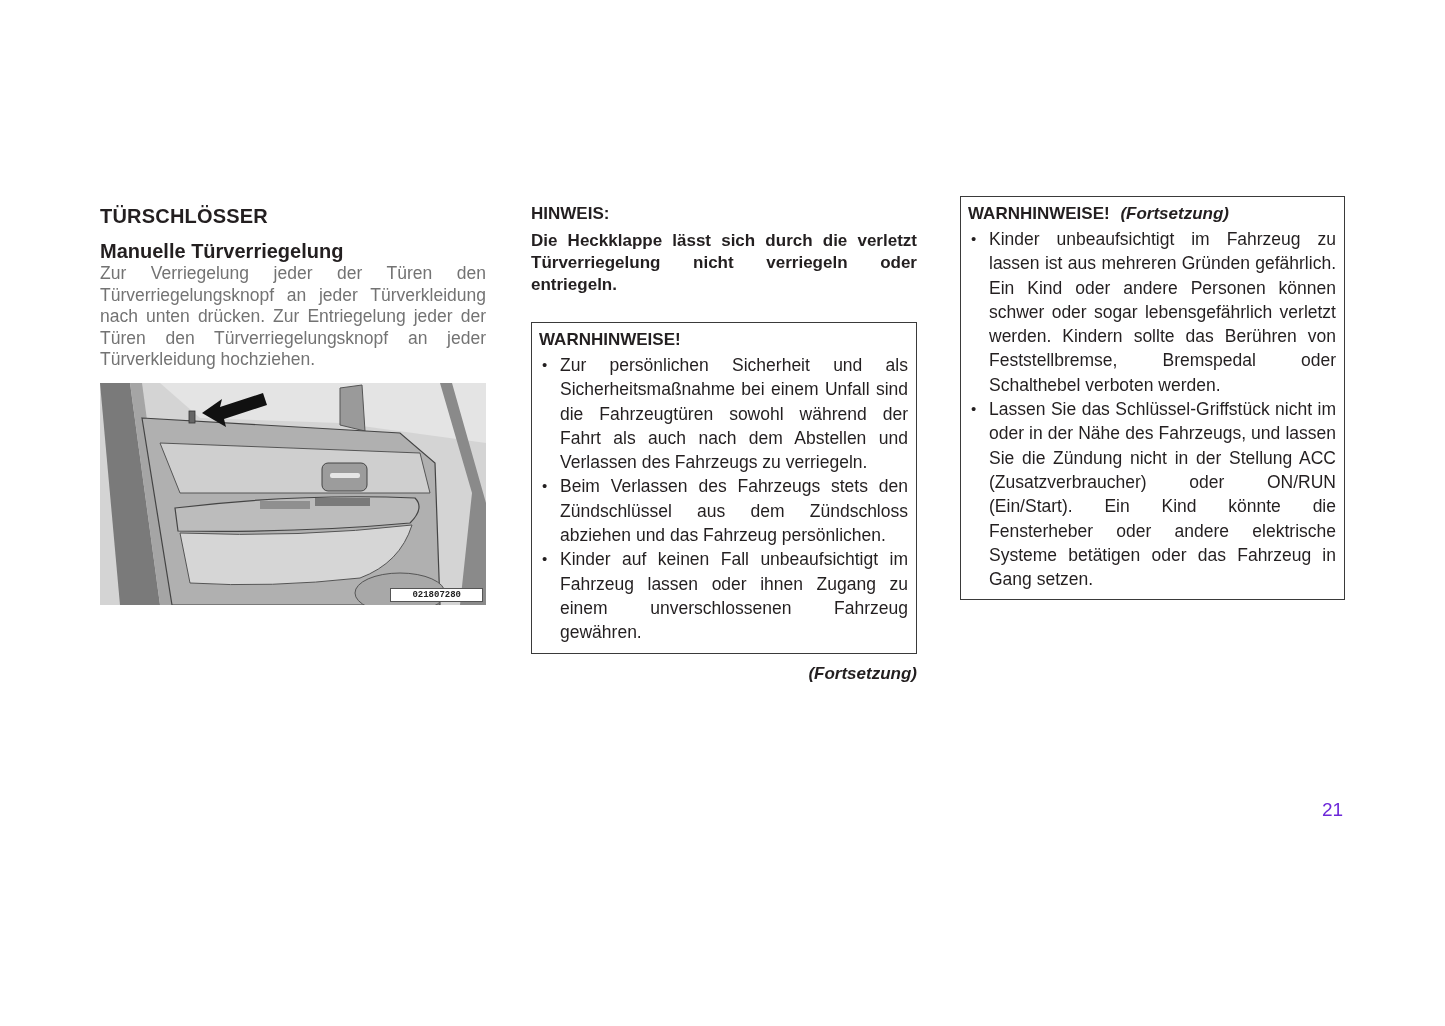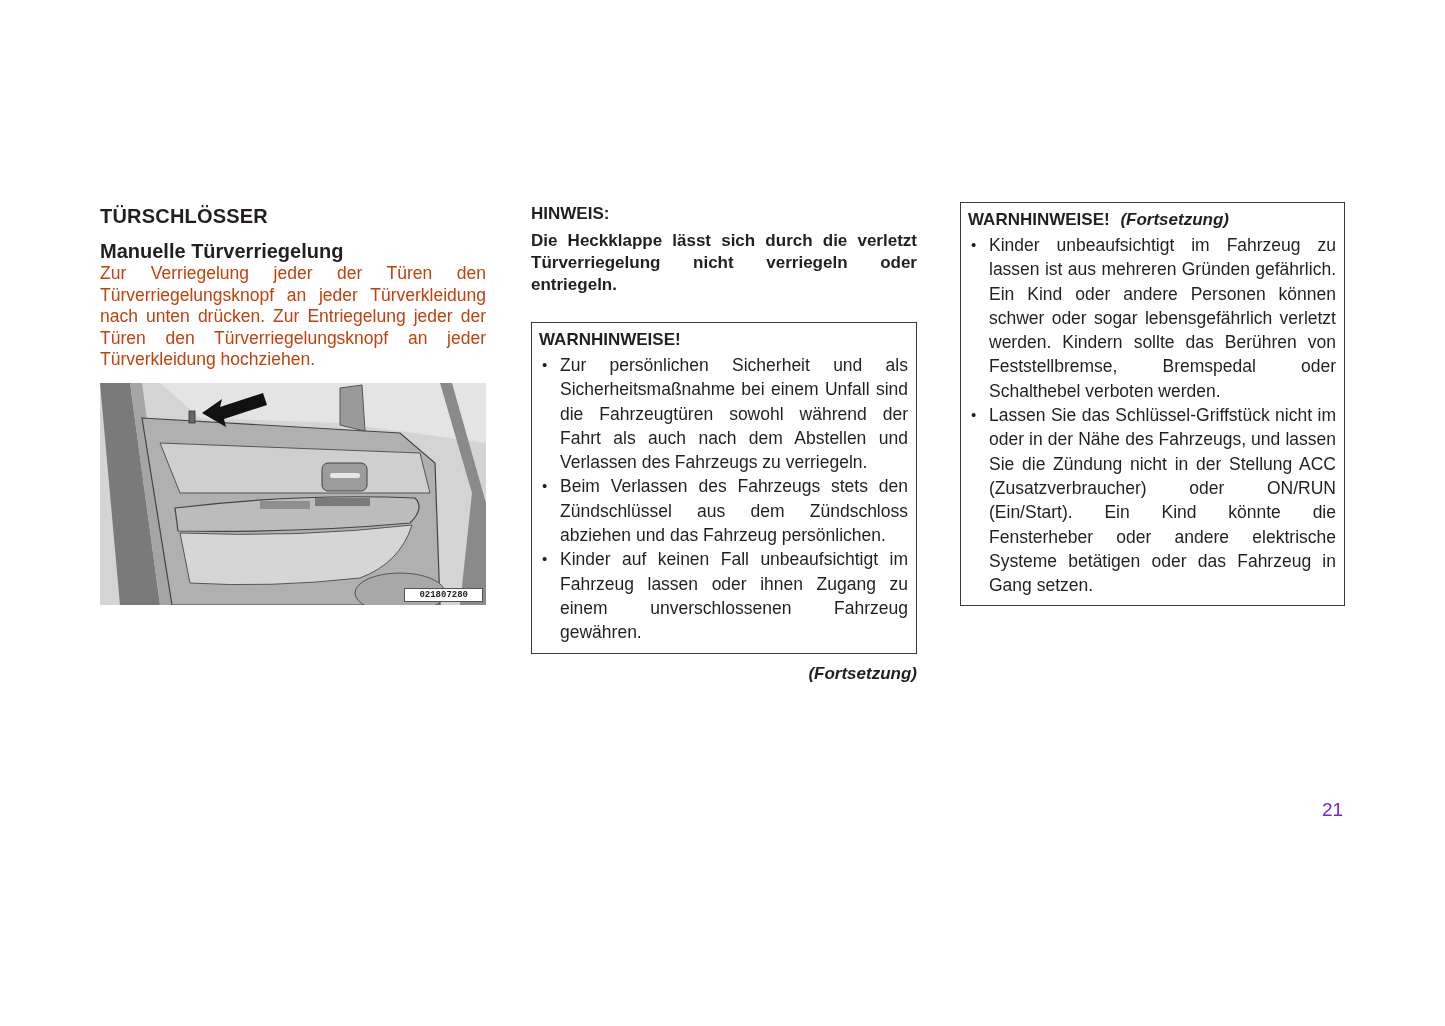--- a/index.html
+++ b/index.html
@@ -3,38 +3,38 @@
 <meta charset="utf-8">
 <style>
   html, body { margin: 0; padding: 0; }
   body {
     width: 1445px; height: 1026px; background: #ffffff; position: relative;
     font-family: "Liberation Sans", sans-serif; color: #231f20; overflow: hidden;
   }
   .col { position: absolute; }
   .col1 { left: 100px; top: 203px; width: 386px; }
   .col2 { left: 531px; top: 203px; width: 386px; }
-  .col3 { left: 960px; top: 202px; width: 385px; }
+  .col3 { left: 960px; top: 196px; width: 385px; }
 
   .h1 { font-weight: bold; font-size: 20px; letter-spacing: 0.2px; margin: 0; line-height: 26px; }
   .h2 { font-weight: bold; font-size: 20px; margin: 10px 0 0 0; line-height: 24px; }
   .body-text {
     font-size: 17.5px; line-height: 21.6px; text-align: justify; margin: 0;
-    color: #c2410c;
+    color: #737373;
   }
   .figure {
     margin-top: 12px; width: 386px; height: 222px; position: relative;
     background: linear-gradient(180deg, #d9d9d9 0%, #bdbdbd 100%);
     overflow: hidden;
   }
   .figure svg { position: absolute; left: 0; top: 0; }
   .fig-code {
     position: absolute; right: 3px; bottom: 3px; background: #fff;
     border: 1px solid #555; font-family: "Liberation Mono", monospace;
-    font-size: 9px; font-weight: bold; padding: 1px 14px; color: #222;
+    font-size: 9px; font-weight: bold; padding: 1px 21px; color: #222;
   }
   .caption { text-align: center; font-weight: bold; font-size: 15.5px; margin-top: 12px; line-height: 20px; }
   .after-fig { margin-top: 20px; }
 
   .note-title { font-weight: bold; font-size: 17px; line-height: 22px; margin: 0; }
   .note-body { font-weight: bold; font-size: 17px; line-height: 22px; text-align: justify; margin: 5px 0 0 0; }
 
   .warn-box {
     border: 1.5px solid #3a3a3a; padding: 6px 8px 8px 7px; box-sizing: border-box;
   }

